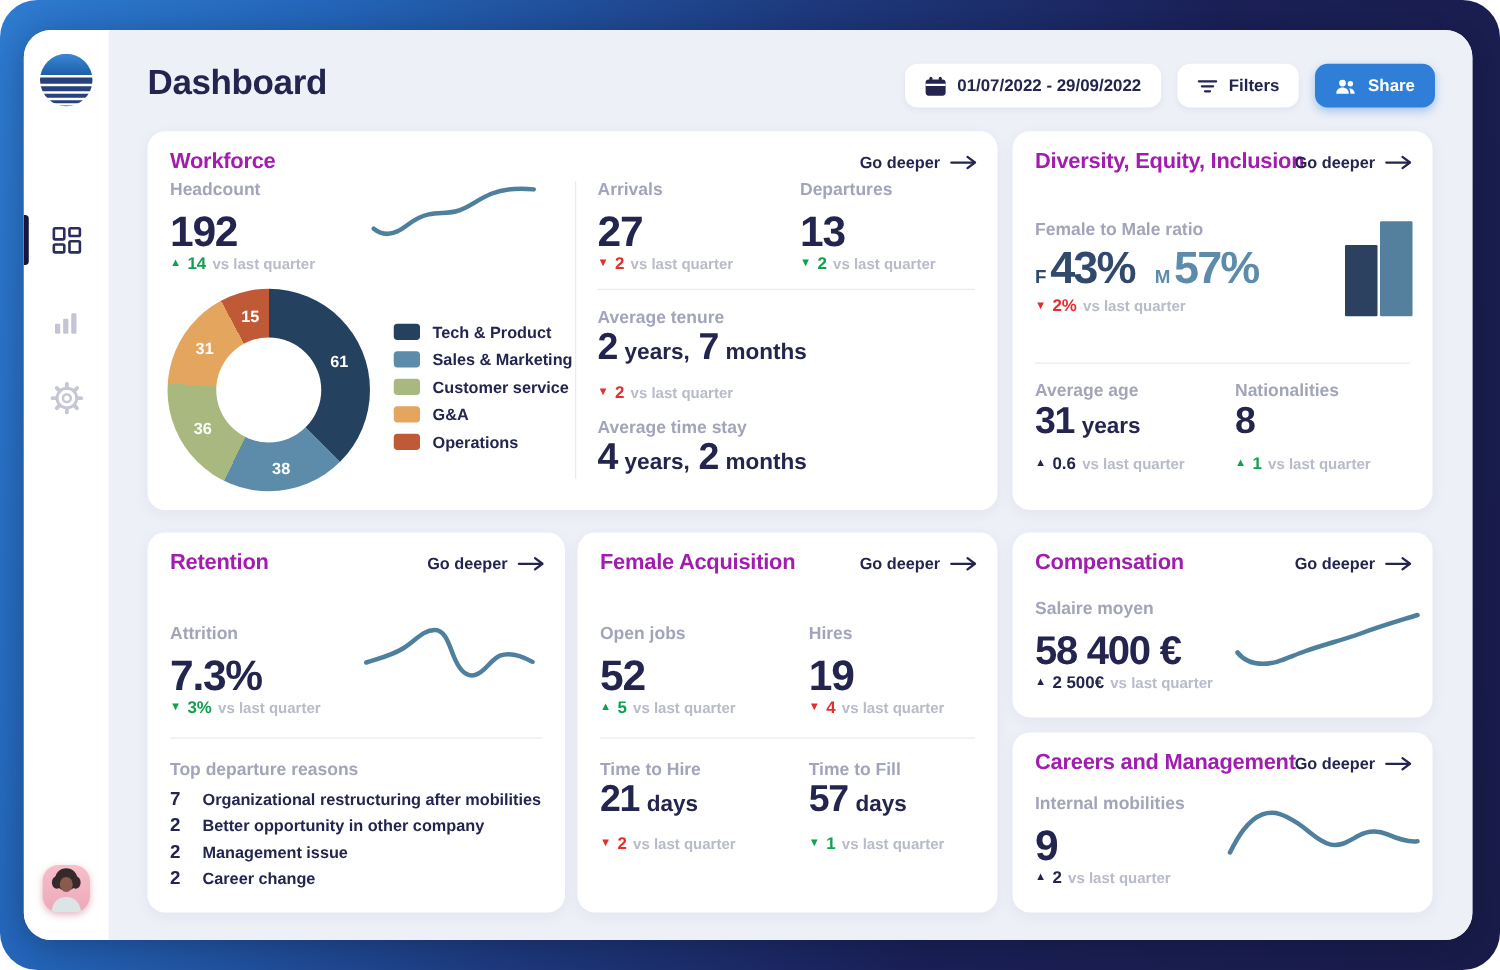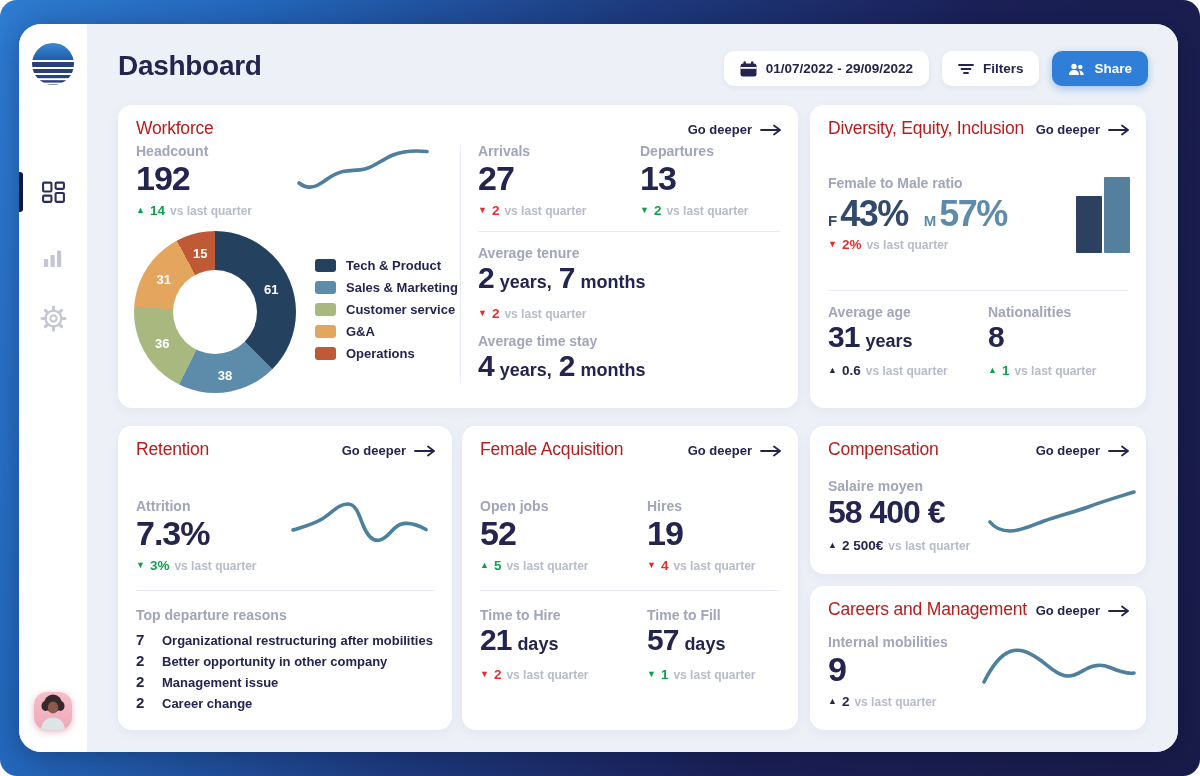--- a/index.html
+++ b/index.html
@@ -1,18 +1,18 @@
 <!DOCTYPE html>
 <html><head>
 <meta charset="utf-8">
 <style>
   * { margin:0; padding:0; box-sizing:border-box; }
   html,body { width:1200px; height:776px; font-family:"Liberation Sans", sans-serif; }
   .frame {
-    position:relative; width:1200px; height:776px; border-radius:17px; overflow:hidden;
+    position:relative; width:1200px; height:776px; border-radius:30px; overflow:hidden;
     background:linear-gradient(108deg,#2e7cd2 0%,#2467bb 18%,#1e3a7e 45%,#1b2057 68%,#191c49 100%);
   }
   .app {
     position:absolute; left:19px; top:24px; width:1159px; height:728px;
     border-radius:22px; overflow:hidden; display:flex; background:#edf0f7;
     box-shadow:0 4px 30px rgba(10,15,40,.35);
   }
   
   .sidebar { position:relative; width:68px; background:#ffffff; flex:0 0 68px; }
   .logo { position:absolute; left:12px; top:18px; width:44px; height:44px; }
@@ -30,26 +30,26 @@
           box-shadow:0 2px 6px rgba(30,40,90,.06); border:none; }
   .pill.share { background:#2f7fd9; color:#fff; box-shadow:0 3px 8px rgba(47,127,217,.4); }
   
   .card { position:absolute; background:#fff; border-radius:14px; box-shadow:0 3px 12px rgba(35,48,94,.05); }
   .card-workforce { left:31px;  top:81px;  width:680px; height:303px; }
   .card-dei       { left:723px; top:81px;  width:336px; height:303px; }
   .card-retention { left:31px;  top:402px; width:334px; height:304px; }
   .card-talent    { left:375px; top:402px; width:336px; height:304px; }
   .card-comp      { left:723px; top:402px; width:336px; height:148px; }
   .card-careers   { left:723px; top:562px; width:336px; height:144px; }
-  .card-title { position:absolute; left:18px; top:13px; font-size:17.5px; font-weight:400; color:#b91c1c; letter-spacing:-.2px; }
+  .card-title { position:absolute; left:18px; top:13px; font-size:17.5px; font-weight:700; color:#a21caf; letter-spacing:-.2px; }
   .go-deeper { position:absolute; right:16px; top:17px; display:flex; align-items:center; gap:8px;
                font-size:13px; font-weight:800; color:#23254f; cursor:pointer;text-align:right; }
   .lbl { position:absolute; font-size:14px; font-weight:600; color:#a2a5b9; }
   .big { font-size:34px; font-weight:800; color:#23254f; letter-spacing:-1px; }
-  .bigpos { position:absolute; }
+  .bigpos { position:absolute;margin-top:8px; }
   .vu { position:absolute; display:flex; align-items:baseline; }
   .vu .n { font-size:30px; font-weight:800; color:#23254f; letter-spacing:-1px; }
   .vu .u { font-size:18px; font-weight:800; color:#23254f; margin:0 7px 0 6px; }
   .vu .u:last-child { margin-right:0; }
   .delta { position:absolute; display:flex; align-items:center; gap:5px; font-weight:600; }
   .tri { font-size:9px; line-height:1; }
   .dnum { font-size:13.5px; font-weight:800;text-align:center; }
   .dtext { font-size:12px; color:#b8bbc9; }
   .green { color:#0fa14e; } .red { color:#e52d2d; } .ink { color:#23254f; }
   .vdiv { position:absolute; width:1px; background:#e9ebf2; }

